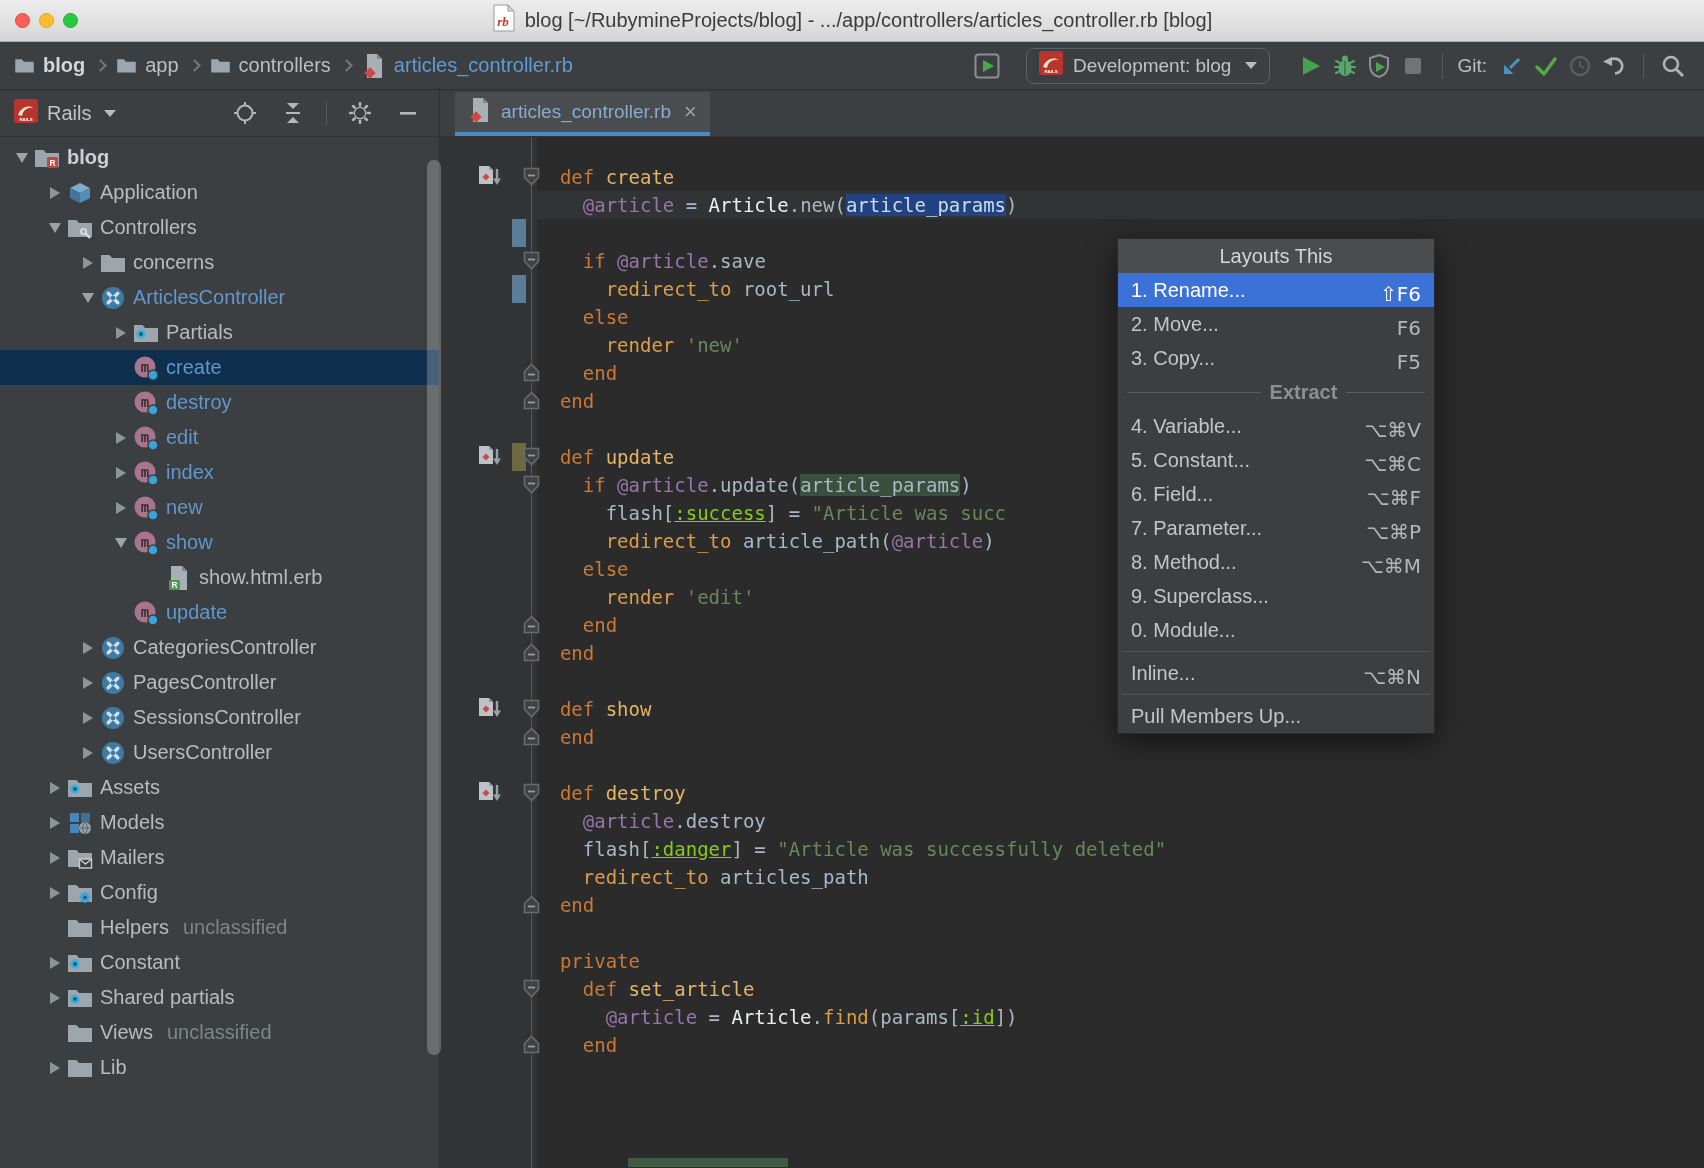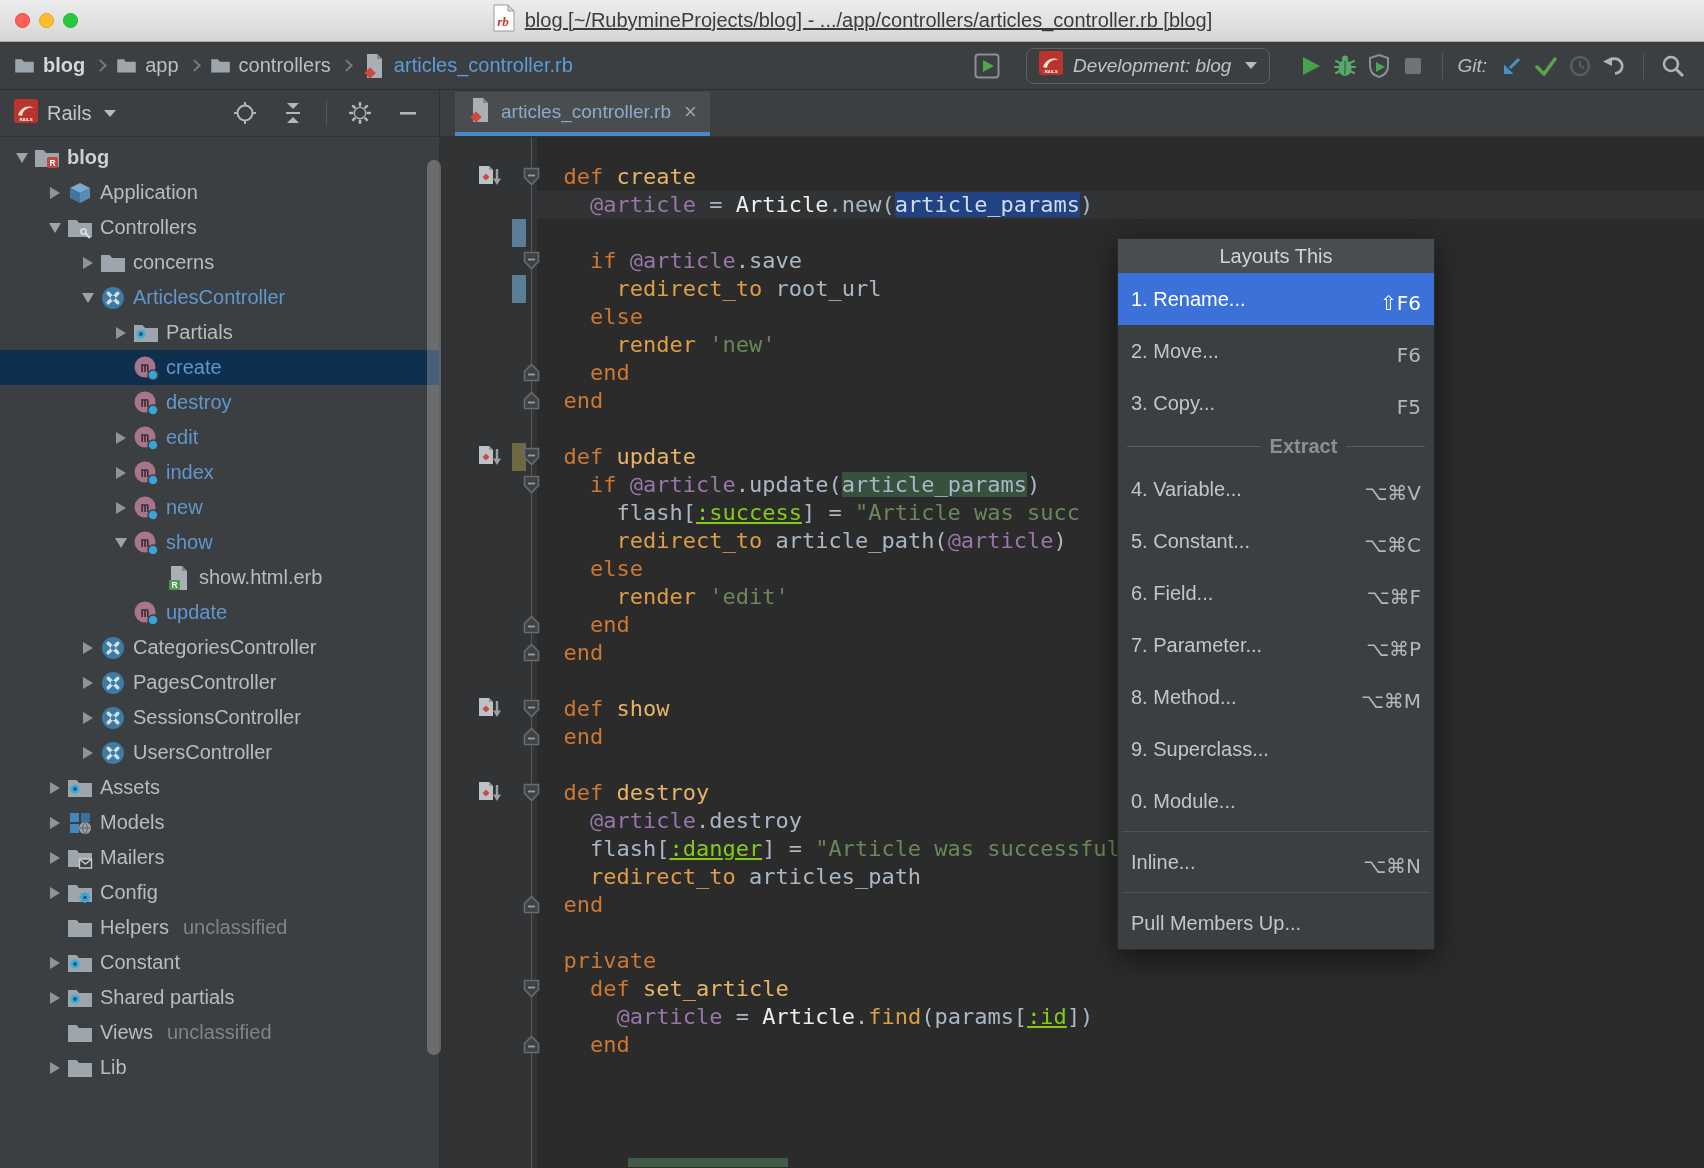--- a/index.html
+++ b/index.html
@@ -7,31 +7,31 @@
   body { font-family:"Liberation Sans", sans-serif; background:#2b2b2b; position:relative; }
 
   
   .titlebar { height:42px; background:linear-gradient(#ededed,#d6d6d6); border-bottom:1px solid #acacac;
               display:flex; align-items:center; position:relative; }
   .lights { position:absolute; left:15px; top:0; height:100%; display:flex; align-items:center; gap:9px; }
   .light { width:15px; height:15px; border-radius:50%; }
   .light.red{ background:#ff5f57; border:1px solid #e2463d;}
   .light.yellow{ background:#febc2e; border:1px solid #e0a522;}
   .light.green{ background:#28c840; border:1px solid #1eaf34;}
-  .wtitle { margin:0 auto; display:flex; align-items:center; gap:9px; font-size:20px; color:#3c3c3c;text-decoration:underline; }
+  .wtitle { margin:0 auto; display:flex; align-items:center; gap:9px; font-size:20px; color:#3c3c3c; }
 
   
   .toolbar { height:48px; background:#3c3f41; border-bottom:1px solid #2e2e2e; display:flex; align-items:center; padding:0 14px; }
   .crumbs { display:flex; align-items:center; gap:9px; }
   .crumb { display:flex; align-items:center; gap:8px; font-size:20px; color:#bcbfc1; }
   .crumb.bold .crumb-label { font-weight:bold; color:#d4d7d9; }
   .crumb.accent .crumb-label { color:#5f9bd6; }
   .chev { width:9px; height:9px; border-top:2px solid #75797d; border-right:2px solid #75797d;
           transform:rotate(45deg); margin:0 2px; }
-  .tb-right { margin-left:auto; display:flex; align-items:center;font-style:italic; }
+  .tb-right { margin-left:auto; display:flex; align-items:center; }
   .runchip { display:flex; align-items:center; gap:10px; border:1px solid #5e6163; border-radius:8px;
              height:36px; padding:0 12px; margin:0 24px 0 22px; color:#c0c3c5; font-size:19px; }
   .dd { width:0; height:0; border-left:6px solid transparent; border-right:6px solid transparent;
         border-top:7px solid #b8bcbe; margin-left:4px; }
   .tbicon { display:flex; align-items:center; justify-content:center; width:34px; height:34px; }
   .tb-sep { width:1px; height:26px; background:#55585a; margin:0 12px; }
   .git-label { font-size:19px; color:#bcbfc1; margin:0 8px 0 2px; }
 
   
   .main { display:flex; height:1078px; }
@@ -58,21 +58,21 @@
   
   .editor { flex:1; display:flex; flex-direction:column; background:#2b2b2b; min-width:0; }
   .tabbar { height:47px; background:#3c3f41; border-bottom:1px solid #323232; display:flex; align-items:flex-end; padding-left:15px; }
   .tab { height:44px; background:#494d50; border-bottom:4px solid #4a88c7; display:flex; align-items:center;
          gap:9px; padding:0 13px; font-size:19px; color:#88abce; }
   .tab-close { color:#9da1a4; font-size:22px; line-height:1; margin-left:4px; }
   .edbody { flex:1; position:relative; overflow:hidden; }
   .gutter { position:absolute; left:0; top:0; bottom:0; width:97px; background:#313335; }
   .foldline { position:absolute; left:91px; top:0; bottom:0; width:1px; background:#54585c; }
   .codelayer { position:absolute; left:97px; top:26px; right:0; }
-  .cl { height:28px; line-height:28px; font-family:"DejaVu Sans Mono", monospace; font-size:22px;
+  .cl { height:28px; line-height:28px; font-family:"DejaVu Sans Mono", monospace; font-size:19px;
         white-space:pre; color:#a9b7c6; }
   .cl.current { background:#323334; }
   .pl { color:#a9b7c6; }
   .kw { color:#cc7832; }
   .md { color:#e5b567; }
   .iv { color:#9876aa; }
   .cn { color:#eceff1; }
   .rm { color:#dd9e47; }
   .st { color:#6a8759;text-align:right; }
   .sy { color:#84cc16;text-decoration:underline; }
@@ -81,21 +81,21 @@
   .gmark { position:absolute; z-index:2; }
   .vcsbar { position:absolute; left:72px; width:14px; height:28px; z-index:1; }
   .sliver { position:absolute; left:188px; width:160px; height:9px; background:#3f5a45; }
 
   
   .menu { position:absolute; left:1117px; top:238px; width:318px; background:#3c3f41;
           border:1px solid #2a2a2a; border-radius:2px; box-shadow:0 8px 28px rgba(0,0,0,0.55);
           z-index:20; font-size:20px; color:#c3c6c8; }
   .menu-header { height:34px; background:#4a4d4f; display:flex; align-items:center; justify-content:center;
                  color:#d2d4d6; }
-  .mi { height:52px; display:flex; align-items:center; padding:0 13px; }
+  .mi { height:34px; display:flex; align-items:center; padding:0 13px; }
   .mi-label { flex:1; }
   .mi-sc { color:#b4b7b9; font-family:"DejaVu Sans", sans-serif;margin-top:7px; }
   .mi.selected { background:#3c71d8; color:#ffffff; }
   .mi.selected .mi-sc { color:#ffffff; }
   .mgroup { height:34px; display:flex; align-items:center; gap:9px; padding:0 9px;
             color:#8d9093; font-weight:bold; }
   .mgroup .gline { height:1px; background:#5a5d5f; }
   .mgroup .gl1 { flex:1.7; } .mgroup .gl2 { flex:1; }
   .msep { height:9px; display:flex; align-items:center; padding:0 4px; }
   .msep div { width:100%; height:1px; background:#515456; }

